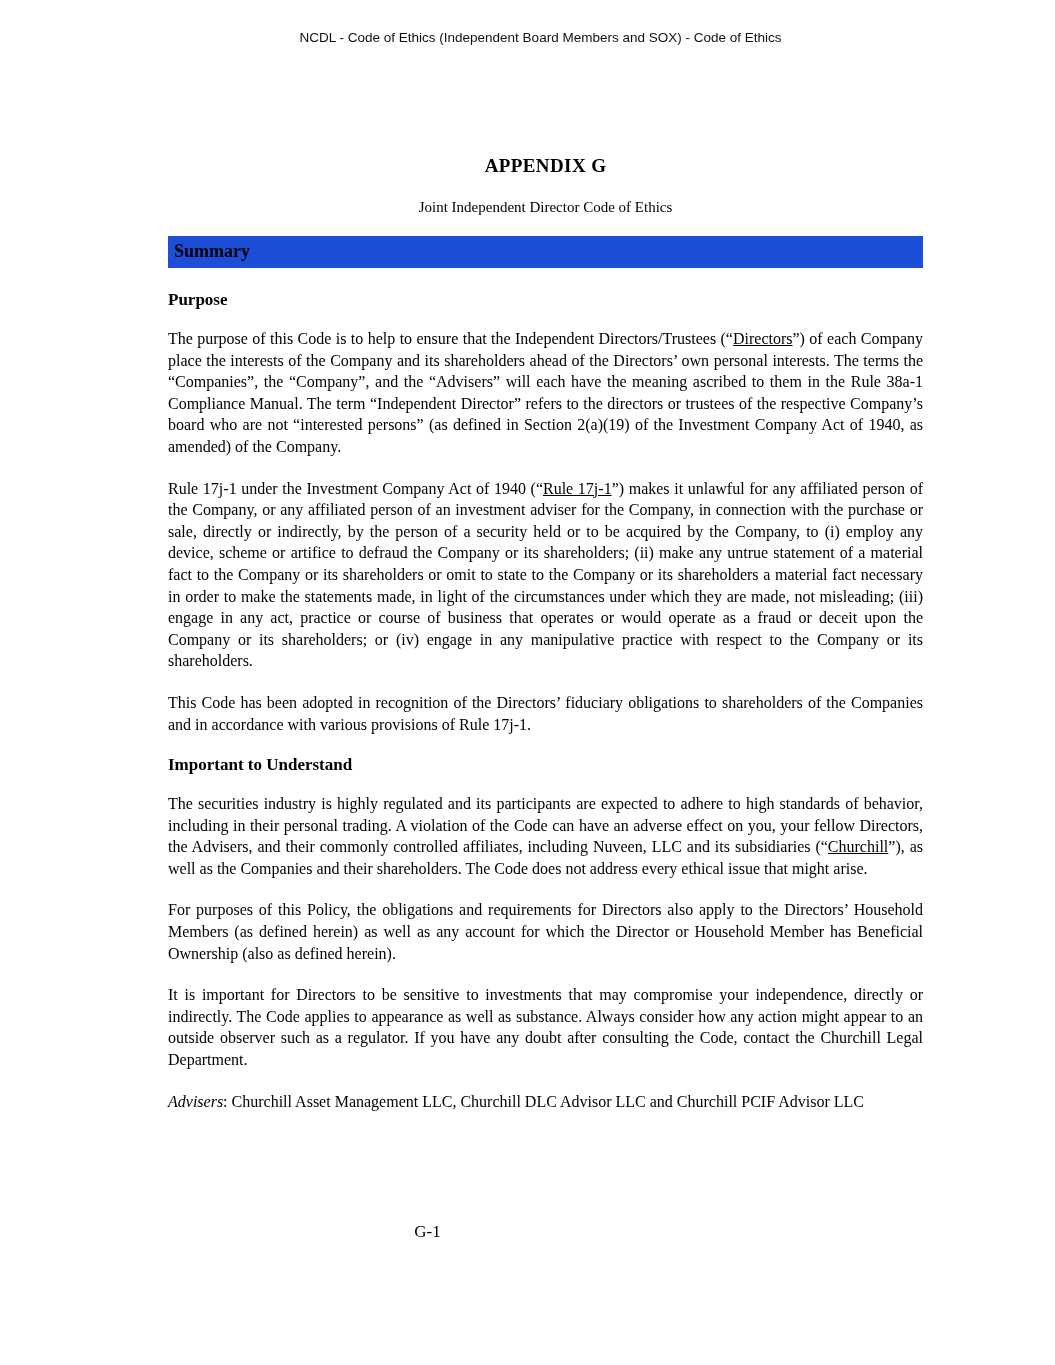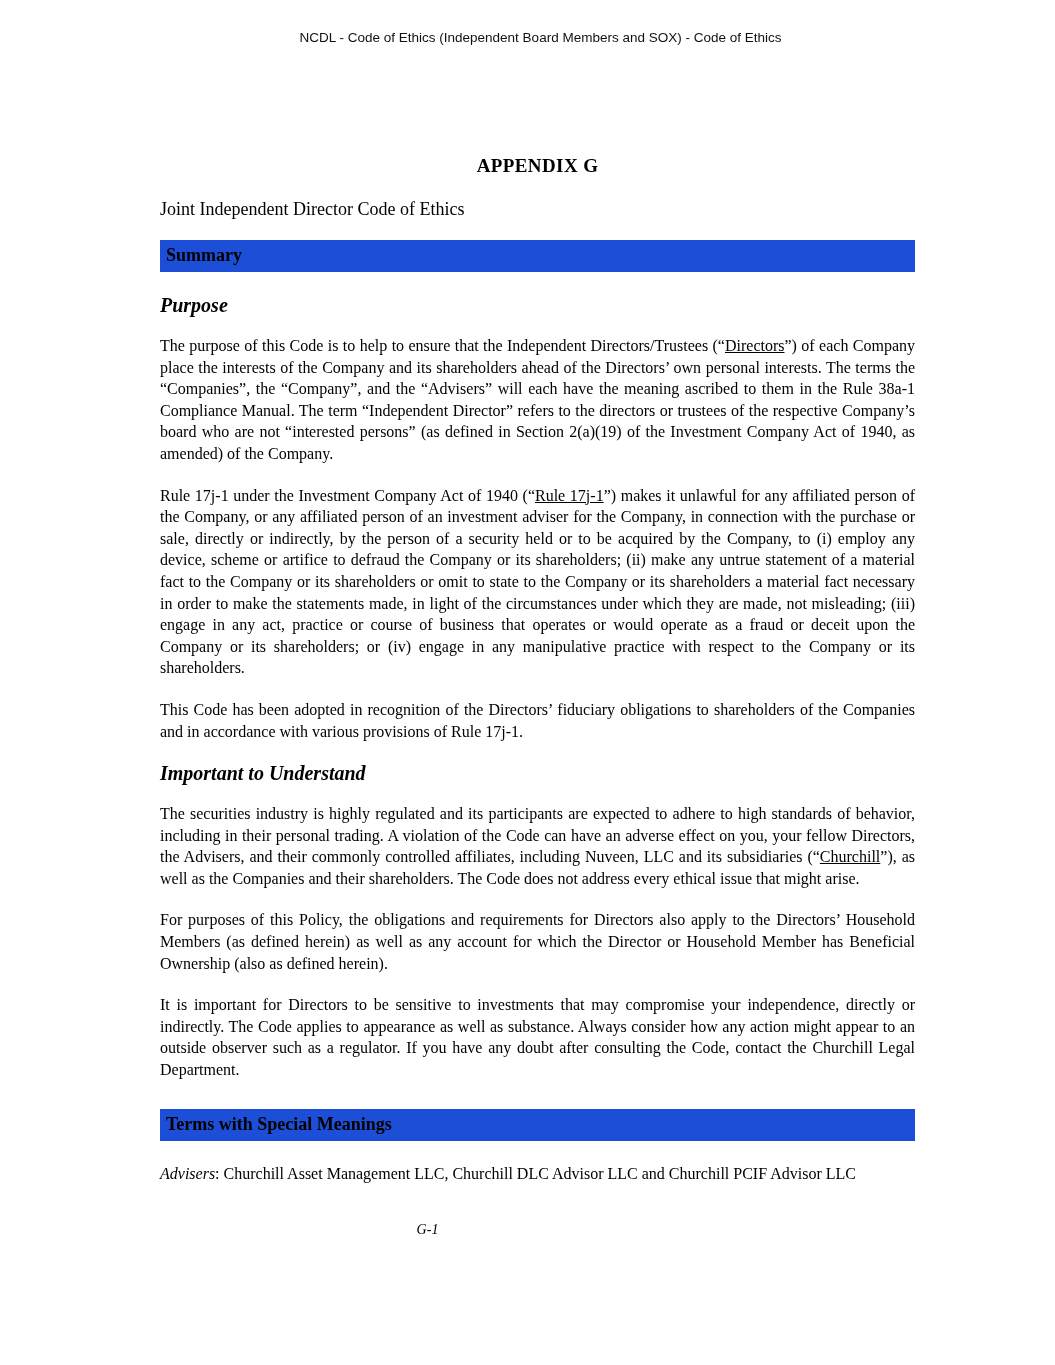--- a/index.html
+++ b/index.html
@@ -23,45 +23,45 @@
     width: 1055px;
     text-align: center;
     font-family: "Liberation Sans", sans-serif;
     font-size: 13.5px;
     color: #111111;
     margin-left: 13px;
   }
   .content {
     position: absolute;
     top: 155px;
-    left: 160px;
+    left: 168px;
     width: 755px;
   }
   .appendix-title {
     text-align: center;
     font-weight: bold;
     font-size: 19px;
     letter-spacing: 0.4px;
     margin: 0 0 22px 0;
   }
   .doc-title {
-    font-size: 18px;
+    text-align: center;
+    font-size: 15px;
     margin: 0 0 20px 0;
   }
   .section-bar {
     background: #1d4ed8;
     font-weight: bold;
     font-size: 18px;
     padding: 5px 6px 6px 6px;
     margin: 0 0 22px 0;
   }
   .sub-head {
     font-weight: bold;
-    font-style: italic;
-    font-size: 20px;
+    font-size: 17px;
     margin: 0 0 18px 0;
   }
   p.body {
     font-size: 16px;
     line-height: 1.35;
     text-align: justify;
     margin: 0 0 20px 0;
     text-justify: inter-word;
   }
   p.body:last-child {
@@ -73,22 +73,21 @@
   .section-bar.second {
     margin-top: 28px;
     margin-bottom: 22px;
   }
   .page-number {
     position: absolute;
     top: 1222px;
     left: 0;
     width: 855px;
     text-align: center;
-    font-size: 14px;
-    font-style: italic;
+    font-size: 17px;
   }
   .defn-term {
     font-style: italic;
   }
 </style>
 </head>
 <body>
 
 <div class="page">
 
@@ -111,21 +110,20 @@
     <p class="body">This Code has been adopted in recognition of the Directors’ fiduciary obligations to shareholders of the Companies and in accordance with various provisions of Rule 17j-1.</p>
 
     <div class="sub-head">Important to Understand</div>
 
     <p class="body">The securities industry is highly regulated and its participants are expected to adhere to high standards of behavior, including in their personal trading. A violation of the Code can have an adverse effect on you, your fellow Directors, the Advisers, and their commonly controlled affiliates, including Nuveen, LLC and its subsidiaries (“<span class="u">Churchill</span>”), as well as the Companies and their shareholders.  The Code does not address every ethical issue that might arise.</p>
 
     <p class="body">For purposes of this Policy, the obligations and requirements for Directors also apply to the Directors’ Household Members (as defined herein) as well as any account for which the Director or Household Member has Beneficial Ownership (also as defined herein).</p>
 
     <p class="body">It is important for Directors to be sensitive to investments that may compromise your independence, directly or indirectly.  The Code applies to appearance as well as substance. Always consider how any action might appear to an outside observer such as a regulator. If you have any doubt after consulting the Code, contact the Churchill Legal Department.</p>
 
-    <div class="section-bar second">Terms with Special Meanings</div>
 
     <p class="body"><span class="defn-term">Advisers</span><span>: Churchill Asset Management LLC, Churchill DLC Advisor LLC and Churchill PCIF Advisor LLC</span></p>
 
   </div>
 
   <div class="page-number">G-1</div>
 
 </div>
 
 </body></html>

